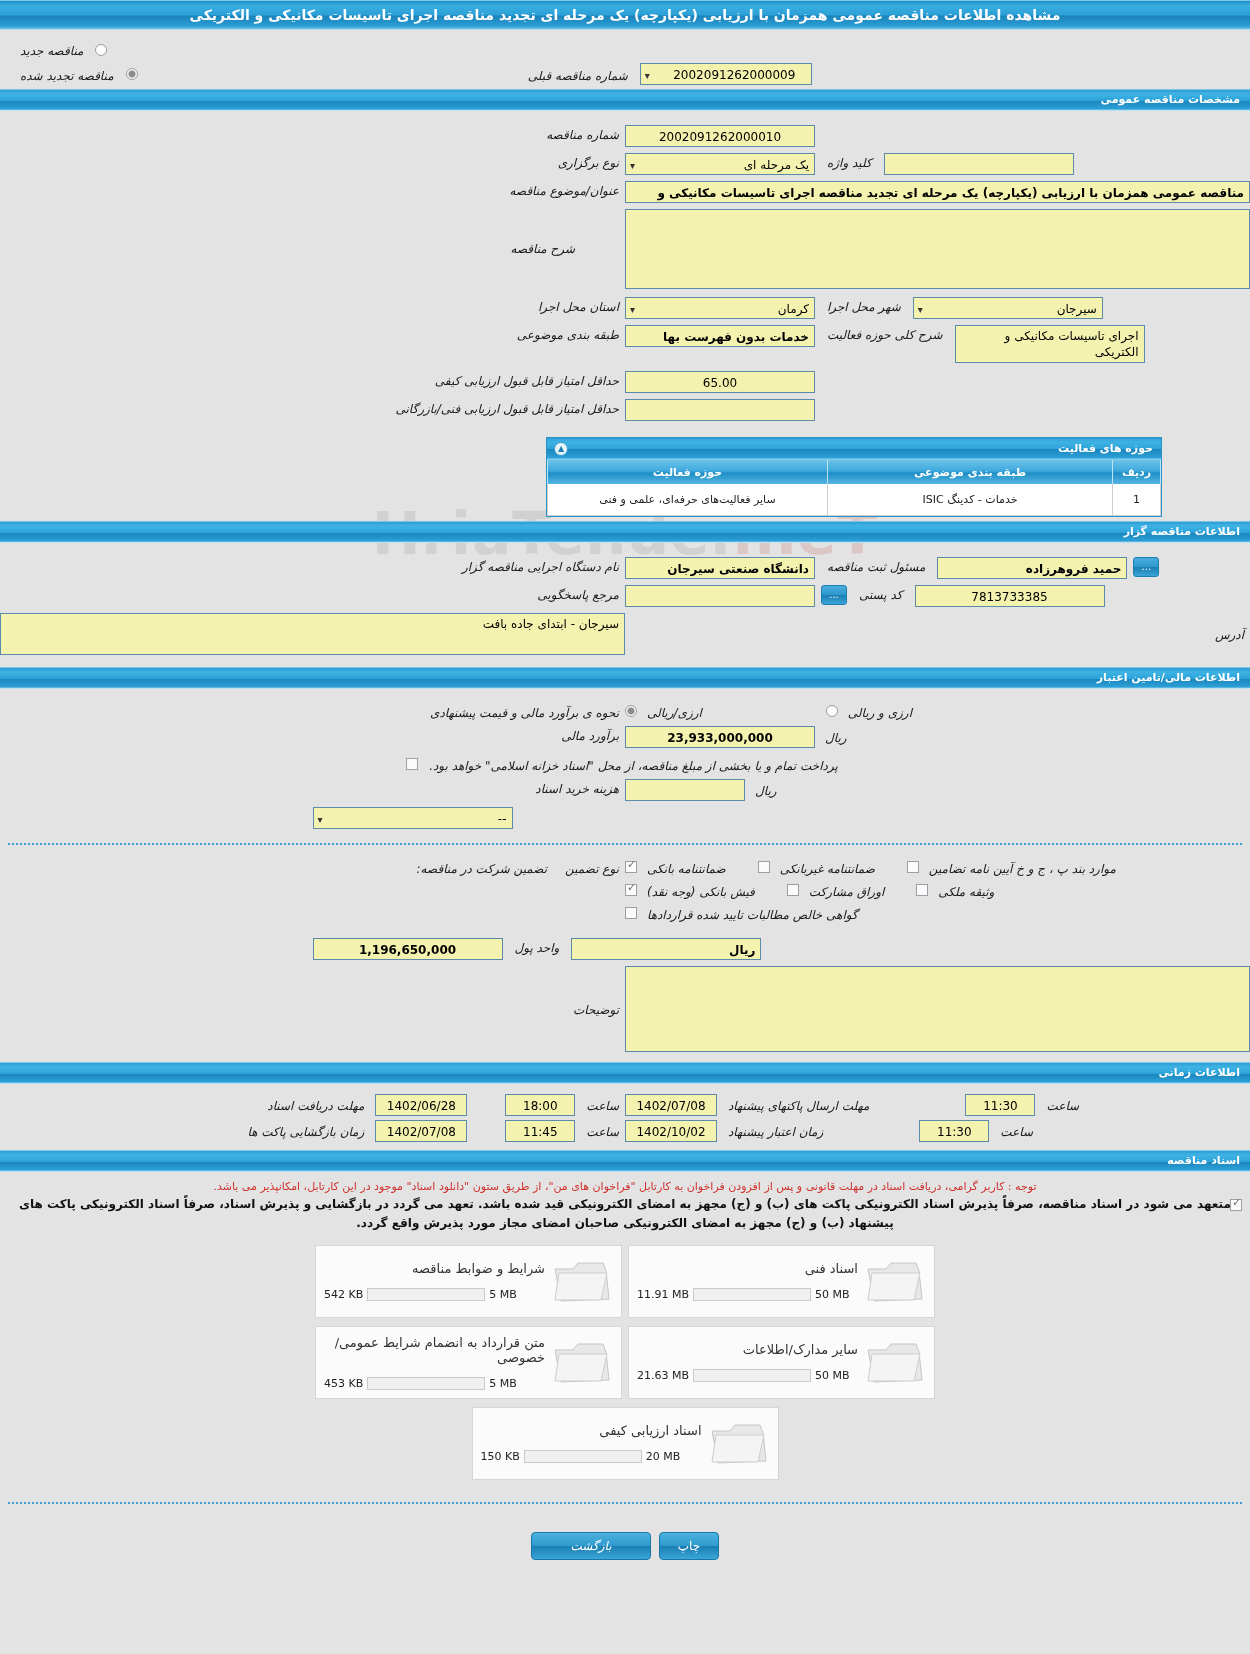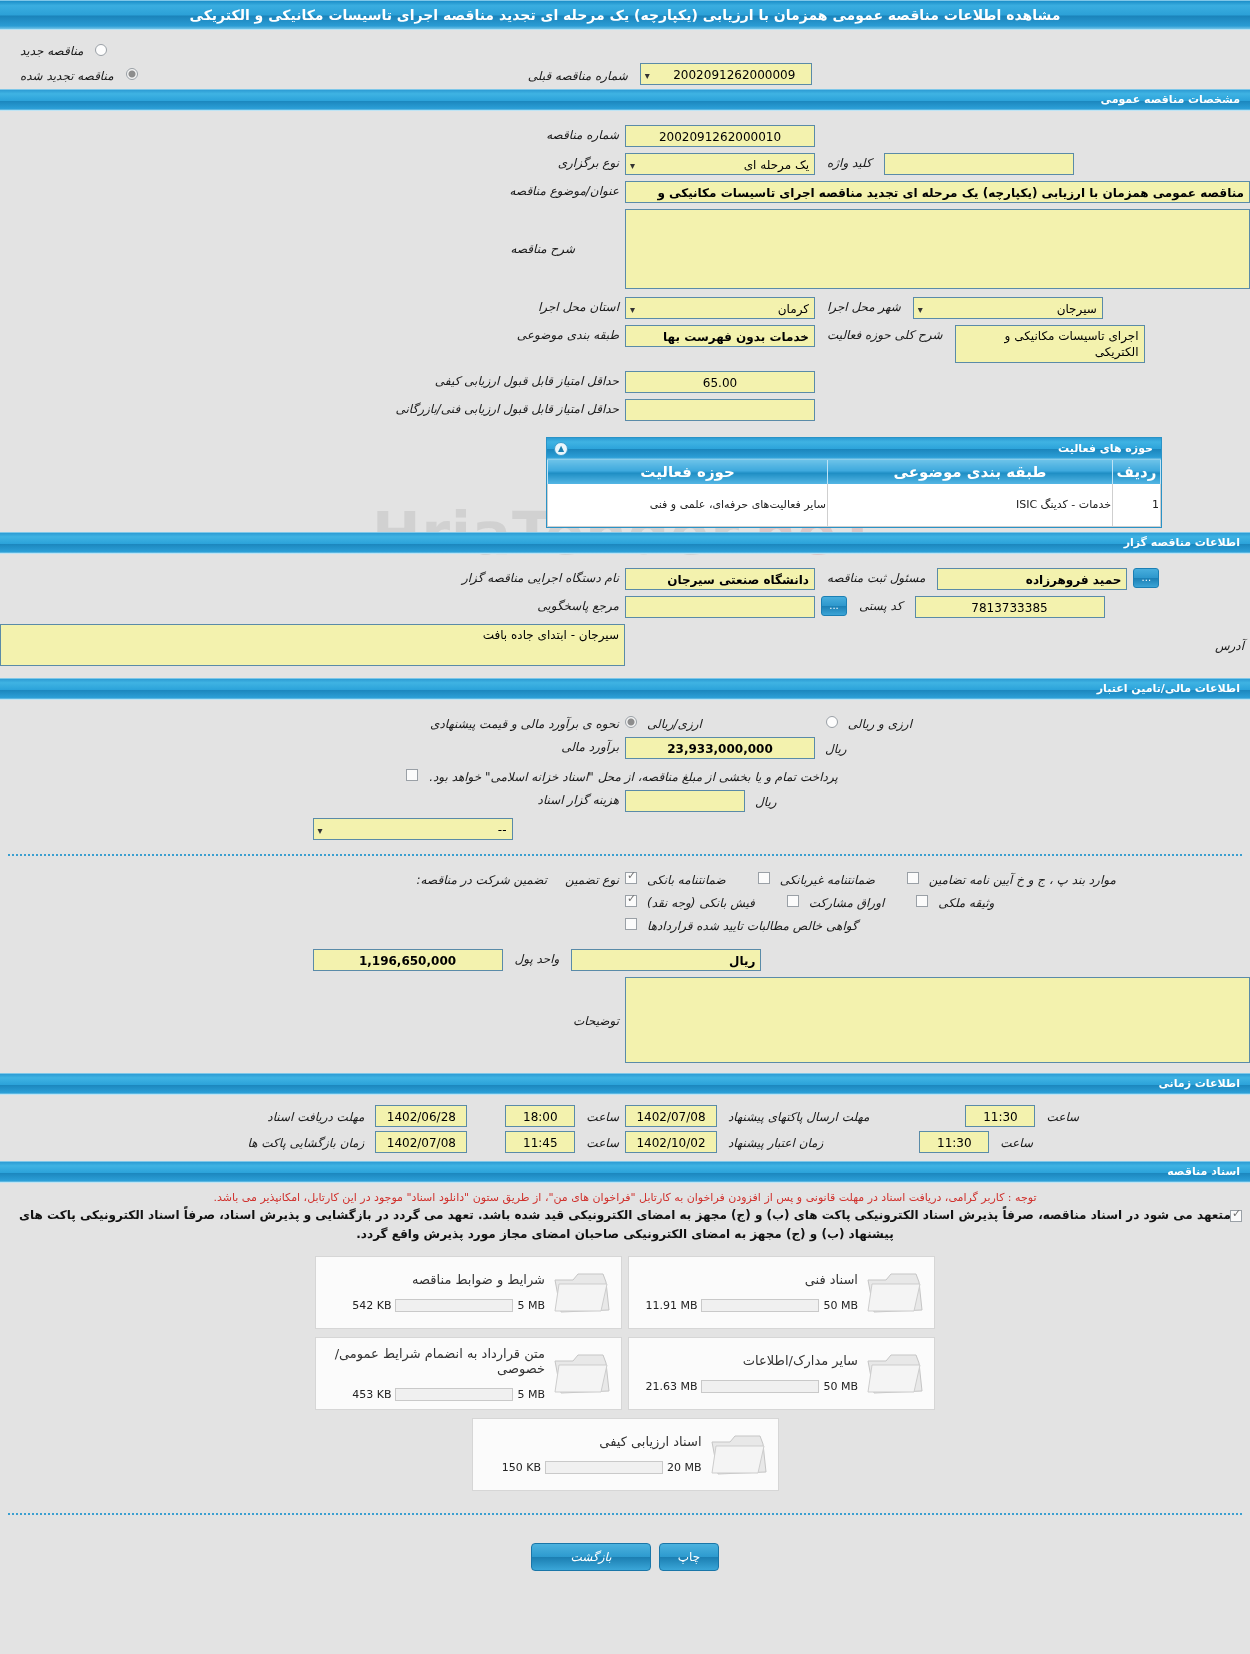--- a/index.html
+++ b/index.html
@@ -102,25 +102,25 @@
     padding: 0 8px; position: relative; text-align: right;
   }
   .collapse-btn {
     position: absolute; left: 7px; top: 4px; width: 14px; height: 14px;
     border-radius: 50%; background: #eaf6fc; border: 1px solid #3a9ccd;
     color: #1d7fae; font-size: 8px; line-height: 12px; text-align: center;
   }
   table.act { width: 100%; border-collapse: collapse; background: #fff; }
   table.act th {
     background: linear-gradient(to bottom, #6cc2e8 0%, #3ea9dd 45%, #1f8ec4 55%, #54b6e4 100%);
-    color: #fff; font-size: 15px; font-weight: bold; height: 24px;
+    color: #fff; font-size: 11px; font-weight: bold; height: 24px;
     border-right: 1px solid #bfe3f5; border-left: 1px solid #bfe3f5;
   }
   table.act td {
-    font-size: 11px; color: #222; height: 42px; 
+    font-size: 11px; color: #222; height: 31px; text-align: center;
     border-right: 1px solid #cfcfcf; border-left: 1px solid #cfcfcf;
     border-bottom: 1px solid #cfcfcf; background: #fff;
   }
   .tbl-wrap { border: 1px solid #2a93c7; }
 
   
   .sqbtn {
     width: 26px; height: 20px; border-radius: 3px;
     background: linear-gradient(to bottom, #48aedd 0%, #2d97cc 50%, #1b7fb4 51%, #3ba4d6 100%);
     color: #fff; font-size: 10px; line-height: 18px; text-align: center;
@@ -139,21 +139,21 @@
   .filerow { display: flex; gap: 6px; }
   .filebox {
     width: 307px; height: 73px; background: #fbfbfb;
     border: 1px solid #d6d6d6;
     display: flex; align-items: center; padding: 6px 8px; gap: 6px;
     position: relative;
   }
   .folder { width: 62px; height: 52px; flex: none; }
   .fileinfo { flex: 1; text-align: right; }
   .filename { font-size: 13px; color: #333; margin-bottom: 12px; }
-  .meter { display: flex; align-items: center; justify-content: flex-end; gap: 4px; direction: ltr; }
+  .meter { display: flex; align-items: center; justify-content: flex-start; gap: 4px; direction: ltr; }
   .meter .used { font-size: 11px; color: #222; white-space: nowrap; }
   .meter .track {
     width: 118px; height: 13px; background: #f0f0f0; border: 1px solid #c9c9c9;
     position: relative; overflow: hidden;
   }
   .meter .fillbar { height: 100%; background: #8ac53e; }
   .meter .total { font-size: 11px; color: #222; white-space: nowrap; }
 
   
   .btnrow { display: flex; justify-content: center; gap: 8px; padding: 14px 0 0 0; }
@@ -394,21 +394,21 @@
         <span class="cbx"></span>
       </div>
     </div>
 
     <div class="row" style="justify-content:center;margin-top:4px;">
       <div style="width:625px;display:flex;justify-content:flex-end;gap:4px;align-items:center;">
         <span class="lbl">ریال</span>
         <span class="fld w120"></span>
       </div>
       <div style="width:625px;display:flex;justify-content:flex-start;">
-        <span class="lbl">هزینه گزار اسناد</span>
+        <span class="lbl">هزینه خرید اسناد</span>
       </div>
     </div>
 
     <div class="row" style="justify-content:center;">
       <div style="width:625px;display:flex;justify-content:flex-end;">
         <span class="fld sel" style="width:200px;">
           <span>--</span>
           <span class="caret">▾</span>
         </span>
       </div>

